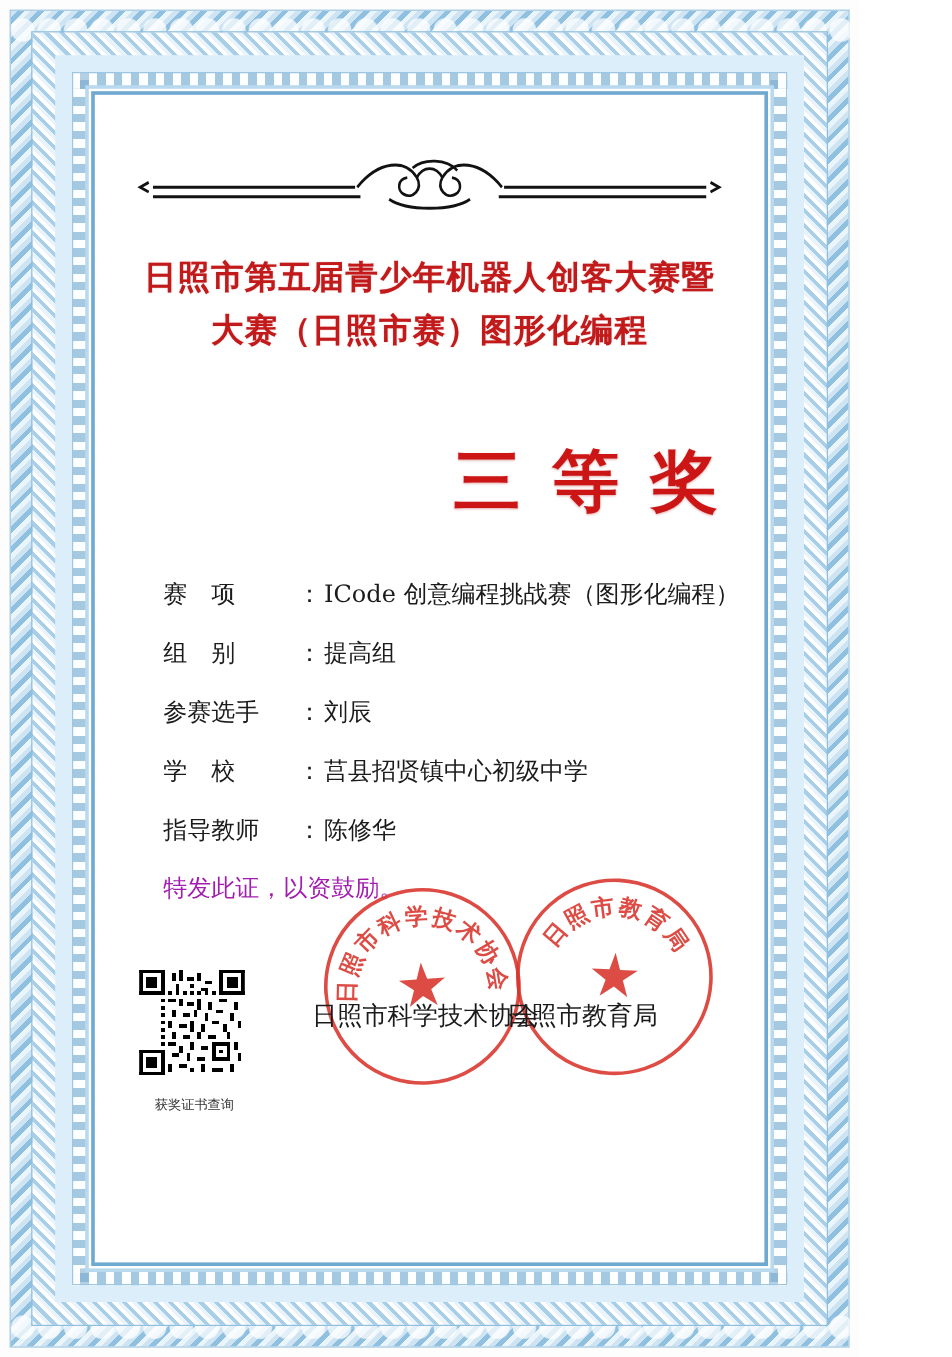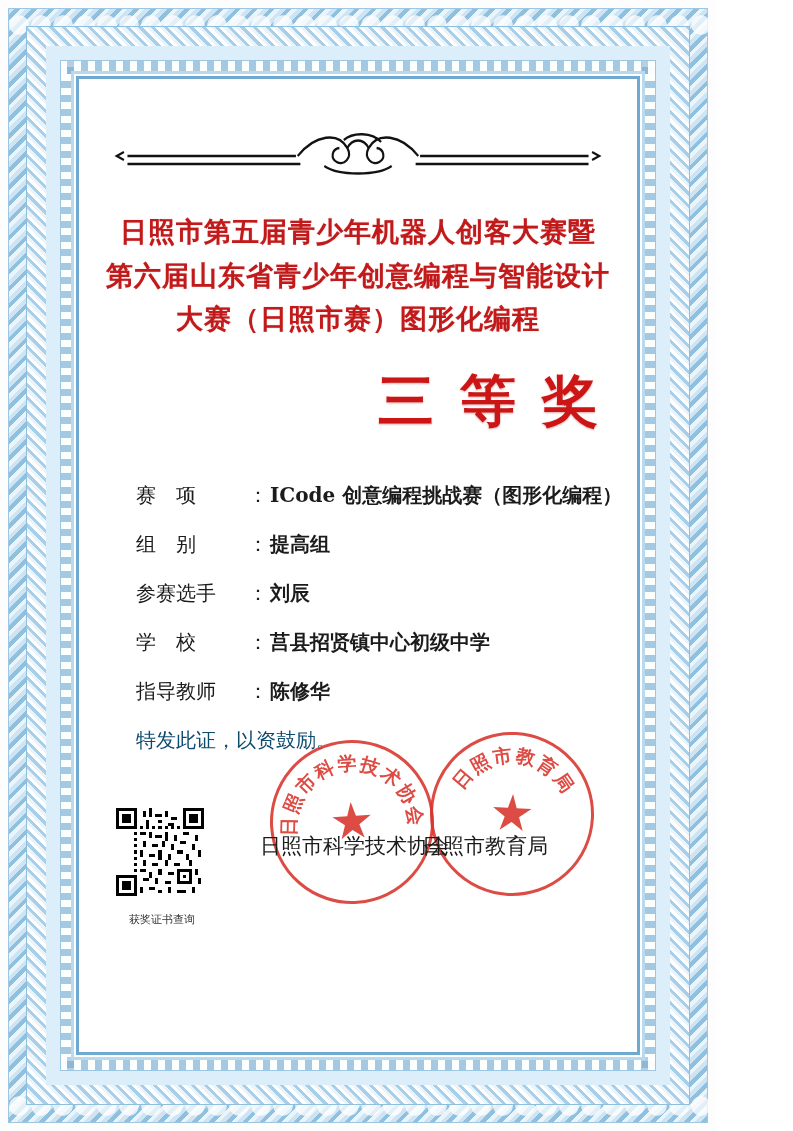--- a/index.html
+++ b/index.html
@@ -154,25 +154,24 @@
     letter-spacing: 0;
     white-space: nowrap;
   }
   .field-colon {
     flex: 0 0 auto;
     padding: 0 2px 0 0;
   }
   .field-value {
     flex: 1 1 auto;
     white-space: nowrap;
-    font-weight: bold;
   }
   .closing-note {
     font-size: 20px;
-    color: #0c4a6e;
+    color: #a21caf;
     margin-top: 6px;
     font-family: "DejaVu Serif", "Liberation Serif", serif;
   }
 
   
   .seal {
     position: absolute;
     width: 158px;
     height: 158px;
     border-radius: 50%;
@@ -270,21 +269,20 @@
           <path d="M368 34 c-20 -22 -46 -24 -56 -8 c-6 10 4 18 12 14 c7 -3 6 -13 -3 -14"></path>
           <path d="M288 26 c6 -10 18 -10 24 0"></path>
           <path d="M262 44 c16 10 60 10 76 0"></path>
           <path d="M284 18 c10 -8 32 -8 42 2"></path>
         </g>
       </svg>
     </div>
 
     <div class="title-block">
       <div class="title-line">日照市第五届青少年机器人创客大赛暨</div>
-      <div class="title-line">第六届山东省青少年创意编程与智能设计</div>
       <div class="title-line">大赛（日照市赛）图形化编程</div>
     </div>
 
     <div class="award-level">三等奖</div>
 
     <div class="fields">
 
       <div class="field-row">
         <span class="field-label">赛　项</span>
         <span class="field-colon">：</span>

